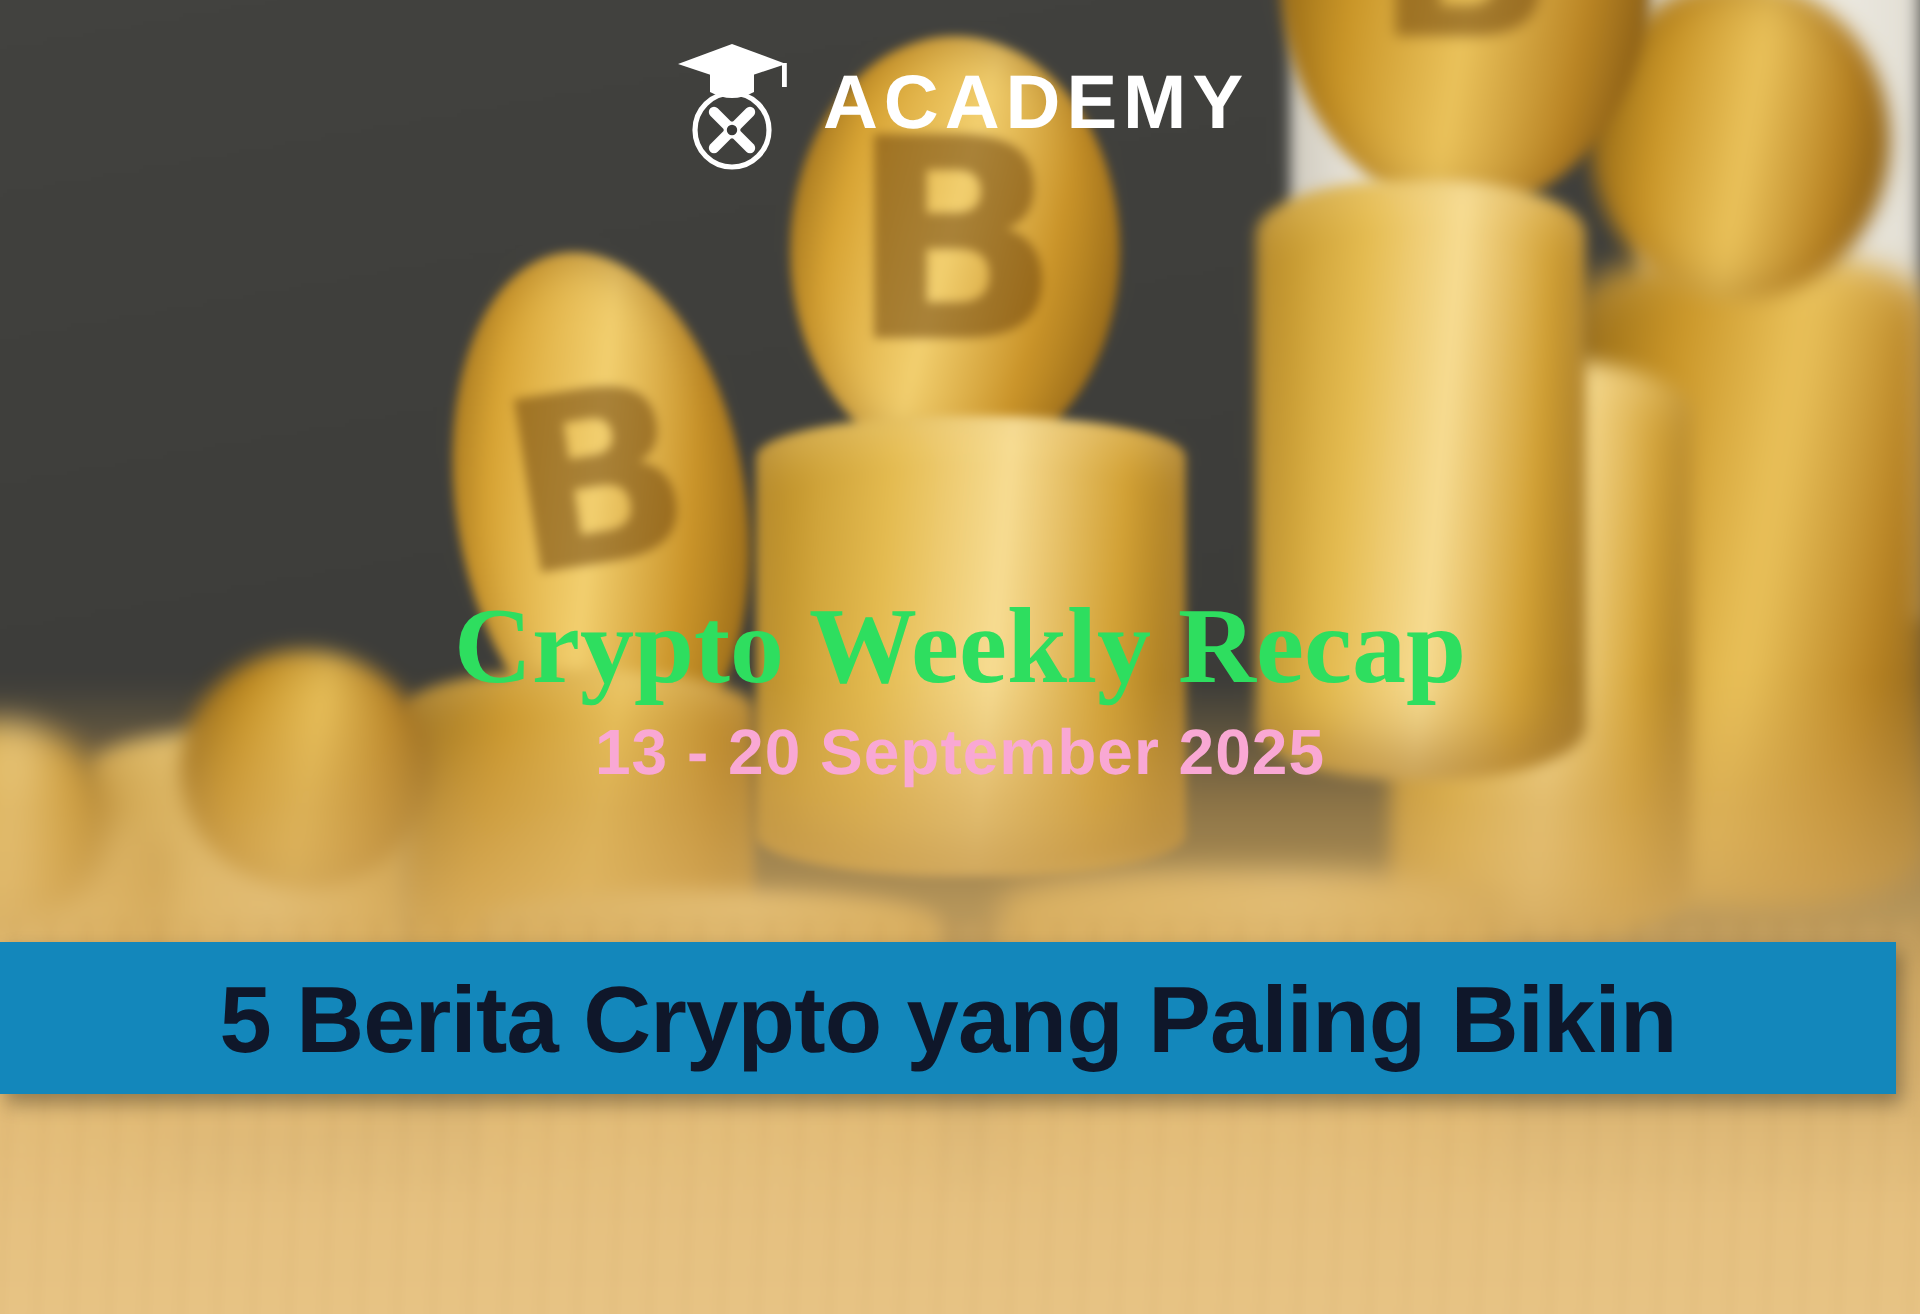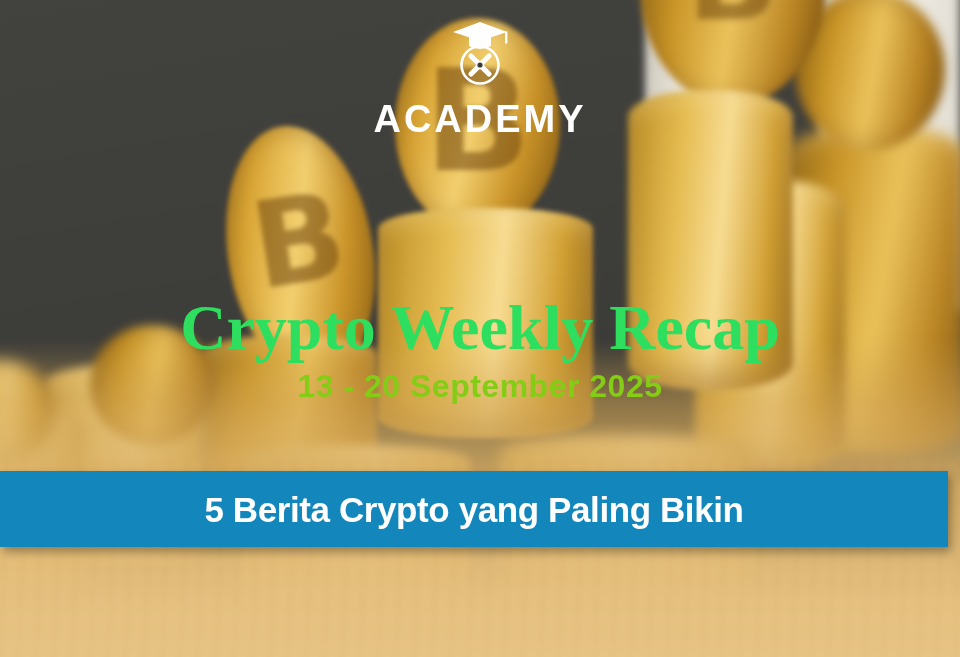--- a/index.html
+++ b/index.html
@@ -109,21 +109,20 @@
   }
 
   
   .logo-row {
     position: absolute;
     top: 18px; left: 0; right: 0;
     display: flex;
     align-items: center;
     justify-content: center;
     gap: 14px;
-    flex-direction: column;
   }
   .logo-icon { width: 62px; height: 68px; display:block; }
   .logo-word {
     color: #ffffff;
     font-size: 38px;
     font-weight: bold;
     letter-spacing: 3px;
     line-height: 1;
     font-family: "Liberation Sans", sans-serif;
   }
@@ -131,28 +130,28 @@
   
   .title-block {
     position: absolute;
     top: 296px; left: 0; right: 0;
     text-align: center;
   }
   .headline-main {
     color: #2ede5f;
     font-family: "Liberation Serif", "DejaVu Serif", serif;
     font-weight: bold;
-    font-size: 64px;
+    font-size: 54px;
     line-height: 1.0;
     margin: 0;
     letter-spacing: 0px;
   }
   .headline-date {
     margin: 10px 0 0 0;
-    color: #84cc16;
+    color: #f9a8d4;
     font-family: "Liberation Sans", sans-serif;
     font-weight: bold;
     font-size: 32px;
     letter-spacing: 0.5px;
     line-height: 1;
   }
 
   
   .banner {
     position: absolute;
@@ -165,24 +164,24 @@
     left: 0px;  top: 471px;
     width: 948px; height: 76px;
     justify-content: center;
   }
   .banner-2 {
     left: 133px; top: 551px;
     width: 702px; height: 76px;
     justify-content: center;
   }
   .banner-text {
-    color: #ffffff;
-    font-family: "Liberation Sans", sans-serif;
-    font-weight: bold;
-    font-size: 35px;
+    color: #0f172a;
+    font-family: "Liberation Sans", sans-serif;
+    font-weight: bold;
+    font-size: 47px;
     line-height: 1;
     white-space: nowrap;
     letter-spacing: -0.4px;
   }
 </style>
 </head>
 <body>
 
 <div class="poster">
 

